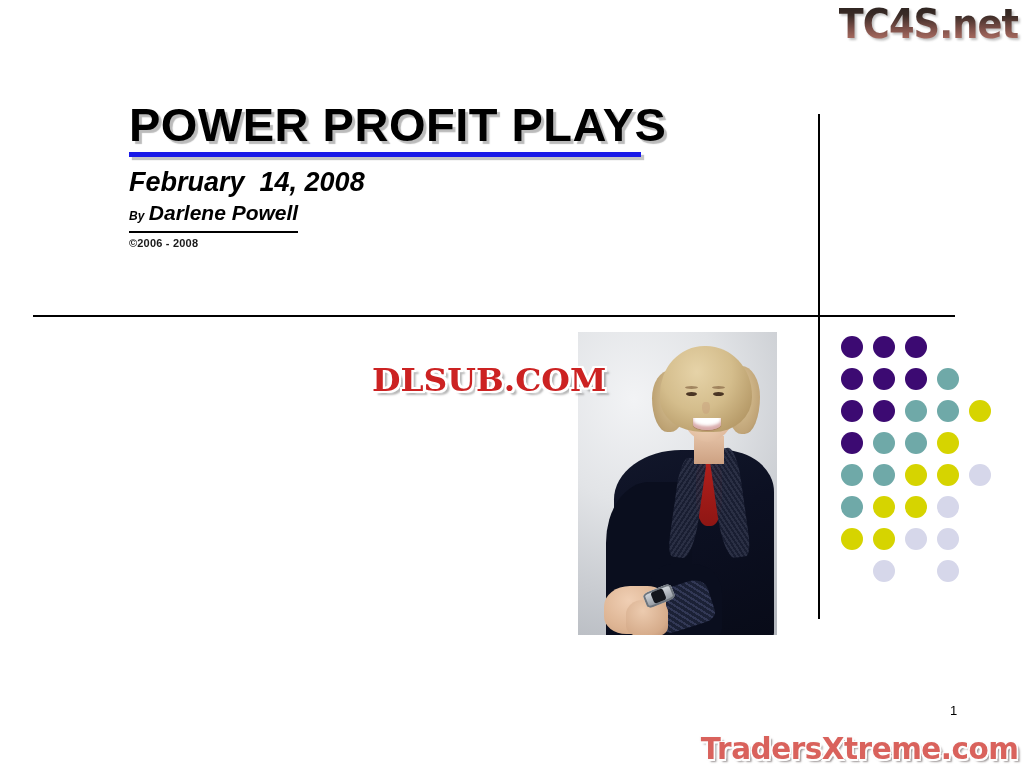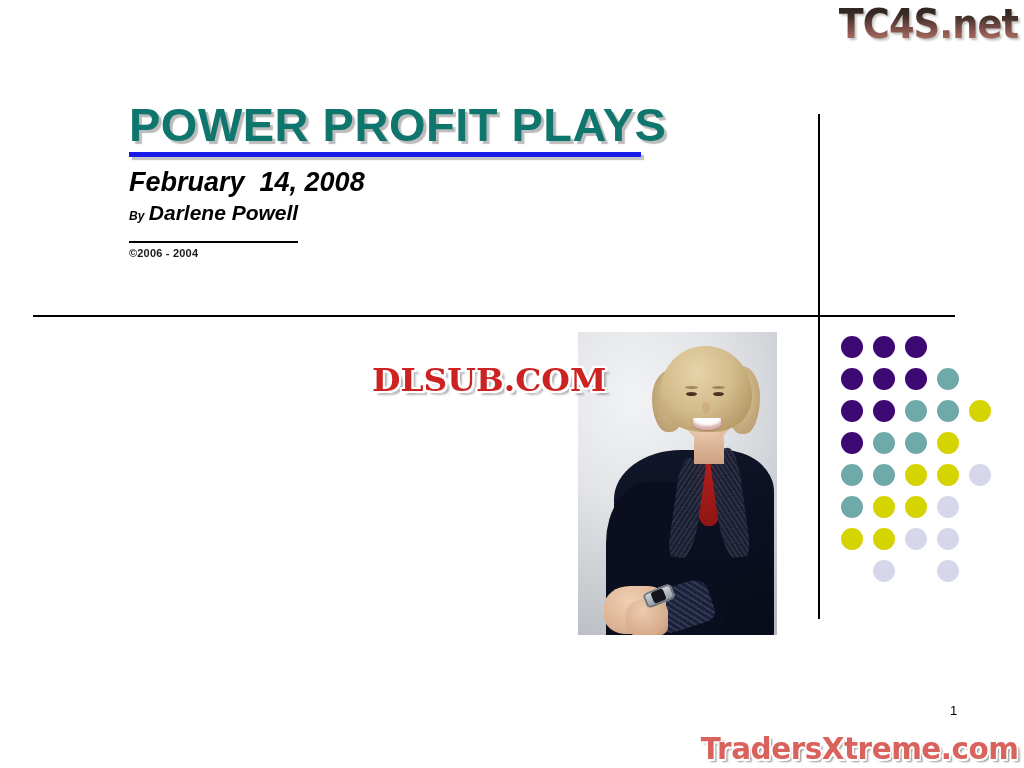--- a/index.html
+++ b/index.html
@@ -49,21 +49,21 @@
   .title-block {
     position: absolute;
     left: 129px;
     top: 101px;
     width: 660px;
   }
   .main-title {
     font-family: "Liberation Sans", sans-serif;
     font-size: 47px;
     font-weight: bold;
-    color: #0f766e;
+    color: #000000;
     letter-spacing: 0.5px;
     line-height: 1.04;
     margin: 0;
     white-space: nowrap;
     text-shadow: 3px 3px 1px rgba(150,150,150,0.65);
   }
   .title-rule {
     width: 512px;
     height: 5px;
     background: #1a1ae8;
@@ -78,21 +78,21 @@
     color: #000000;
     margin: 11px 0 0 0;
     line-height: 1.1;
     white-space: pre;
   }
   .byline {
     margin: 4px 0 0 0;
     line-height: 1.05;
     display: inline-block;
     border-bottom: 2px solid #000;
-    padding-bottom: 17px;
+    padding-bottom: 7px;
   }
   .byline .by-word {
     font-family: "Liberation Sans", sans-serif;
     font-size: 12px;
     font-weight: bold;
     font-style: italic;
     color: #000;
   }
   .byline .author {
     font-family: "Liberation Sans", sans-serif;
@@ -388,21 +388,21 @@
 
   <div class="tc4s-logo">TC4S.net</div>
 
   <div class="title-block">
     <div class="main-title">POWER PROFIT PLAYS</div>
     <div class="title-rule"></div>
     <div class="subtitle-date">February  14, 2008</div>
     <div class="byline">
       <span class="by-word">By</span><span>&nbsp;</span><span class="author">Darlene Powell</span>
     </div>
-    <div class="copyright">©2006 - 2004</div>
+    <div class="copyright">©2006 - 2008</div>
   </div>
 
 
   <div class="h-rule"></div>
   <div class="v-rule"></div>
 
   <div class="photo-frame">
     <div class="photo-bg"></div>
     <div class="ph-hair2"></div>
     <div class="ph-hair3"></div>

